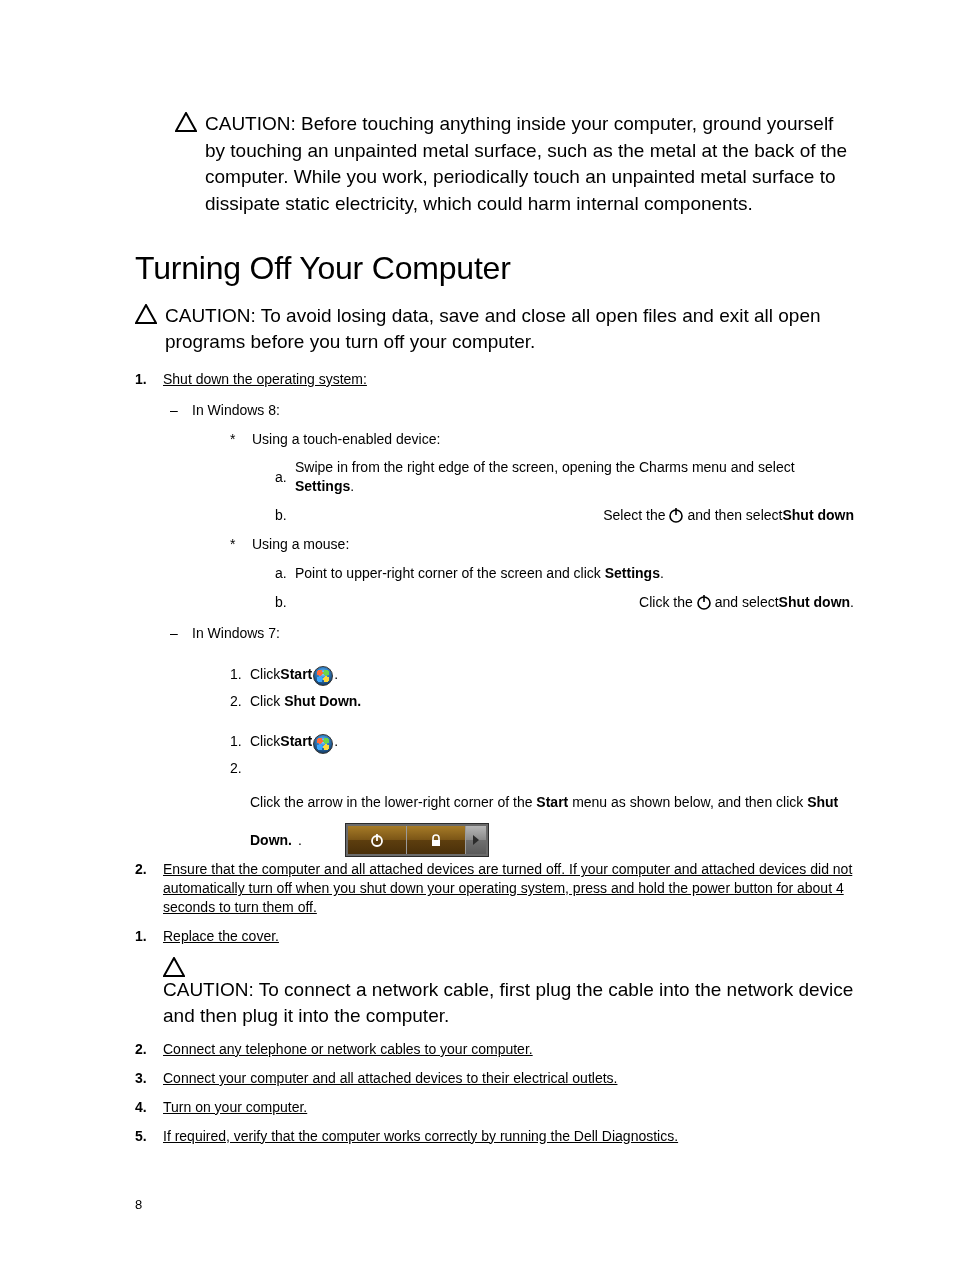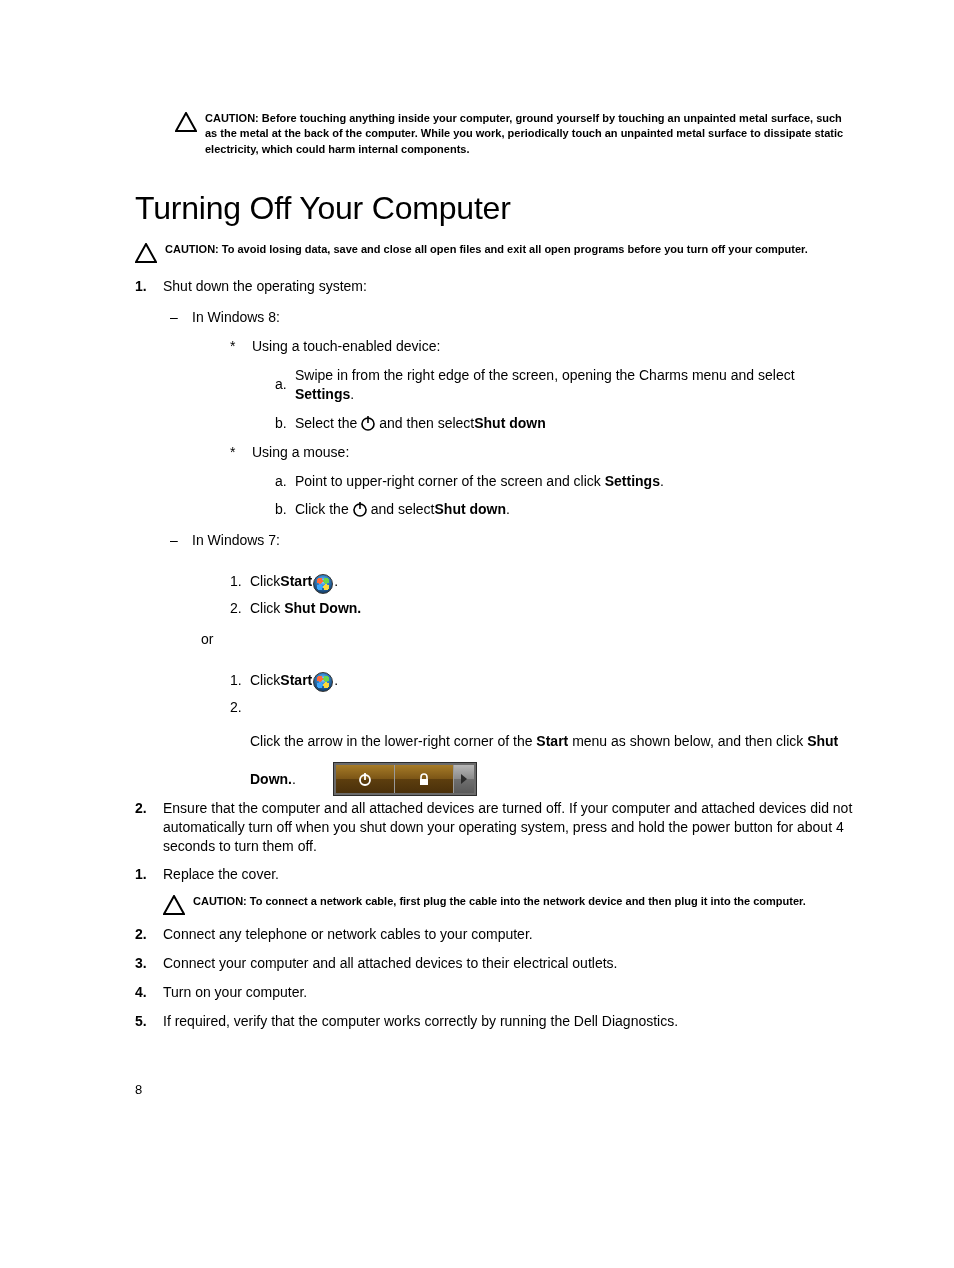--- a/index.html
+++ b/index.html
@@ -28,35 +28,35 @@
     align-items: flex-start;
     margin: 6px 0 14px 0;
   }
   .caution-icon {
     flex: 0 0 auto;
     margin-right: 8px;
     margin-top: 1px;
   }
   .caution-icon svg { display:block; }
   .caution-text {
-    font-weight: bold;
-    font-size: 11px;
+    font-weight: normal;
+    font-size: 19px;
     line-height: 1.4;
   }
   .lvl1-row {
     display: flex;
     align-items: flex-start;
     margin: 10px 0;
   }
   .lvl1-num {
     font-weight: bold;
     width: 28px;
     flex:0 0 auto;
   }
-  .lvl1-body { flex:1; }
+  .lvl1-body { flex:1;text-decoration:underline; }
   .sub-dash {
     display:flex;
     align-items:flex-start;
     margin: 12px 0 4px 35px;
   }
   .dash-mark { width:22px; flex:0 0 auto; }
   .sub-star {
     display:flex;
     align-items:flex-start;
     margin: 10px 0 4px 95px;
@@ -123,22 +123,23 @@
     border-right:1px solid #9a9a9a;
     background: linear-gradient(#a67b27,#7b5516 50%,#5d3e0e 51%,#4a300a);
   }
   .sd-seg.last{ border-right:none; background: linear-gradient(#b7b7b7,#8a8a8a 50%,#6f6f6f 51%,#5a5a5a); width:20px;}
   .sd-pw{ width:58px;}
   .sd-lk{ width:58px;}
   .indent40 { margin-left:40px;}
   .para { margin: 10px 0; }
   .nested-caution {
     margin: 6px 0 8px 28px;
-  }
-  .flex-inline { display:inline-flex; align-items:center; flex-wrap:wrap; }
+    flex-direction: column;
+  }
+  .flex-inline { display:inline-flex; align-items:center; flex-wrap:wrap;justify-content:flex-end; }
 </style>
 </head>
 <body>
 
 <div class="page">
 
   <div class="caution-block indent40">
     <span class="caution-icon">
       <svg width="22" height="20">
           <polygon points="11,1 21,19 1,19" fill="none" stroke="#000" stroke-width="2"></polygon>
@@ -240,39 +241,38 @@
     </div>
   </div>
 
   <div class="digit-row">
     <div class="digit-mark">2.</div>
     <div>
       <span>Click </span><b>Shut Down.</b>
     </div>
   </div>
 
-  <div class="or-line">or</div>
 
   <div style="height:10px"></div>
 
   <div class="digit-row">
     <div class="digit-mark">1.</div>
     <div class="flex-inline">
       <span>Click </span>
         <b>Start</b>
       <span class="start-orb"></span>
       <span>.</span>
     </div>
   </div>
 
   <div class="digit-row" style="align-items:flex-start;">
     <div class="digit-mark">2.</div>
     <div style="flex:1;margin-top:34px;">
       <span>Click the arrow in the lower-right corner of the </span><b>Start</b><span> menu as shown below, and then click </span><b>Shut</b>
-      <div style="display:flex; align-items:flex-end; margin-top:12px;">
+      <div style="display:flex; align-items:flex-end; margin-top:12px;gap:6px;">
         <b>Down.</b>
         <span>.</span>
         <span class="shutdown-img">
           <span class="sd-wrap">
             <span class="sd-seg sd-pw">
               <svg width="14" height="14">
                   <circle cx="7" cy="8" r="5" fill="none" stroke="#fff" stroke-width="1.8"></circle>
                   <line x1="7" y1="1" x2="7" y2="8" stroke="#fff" stroke-width="1.8"></line>
                 </svg>
             </span>

